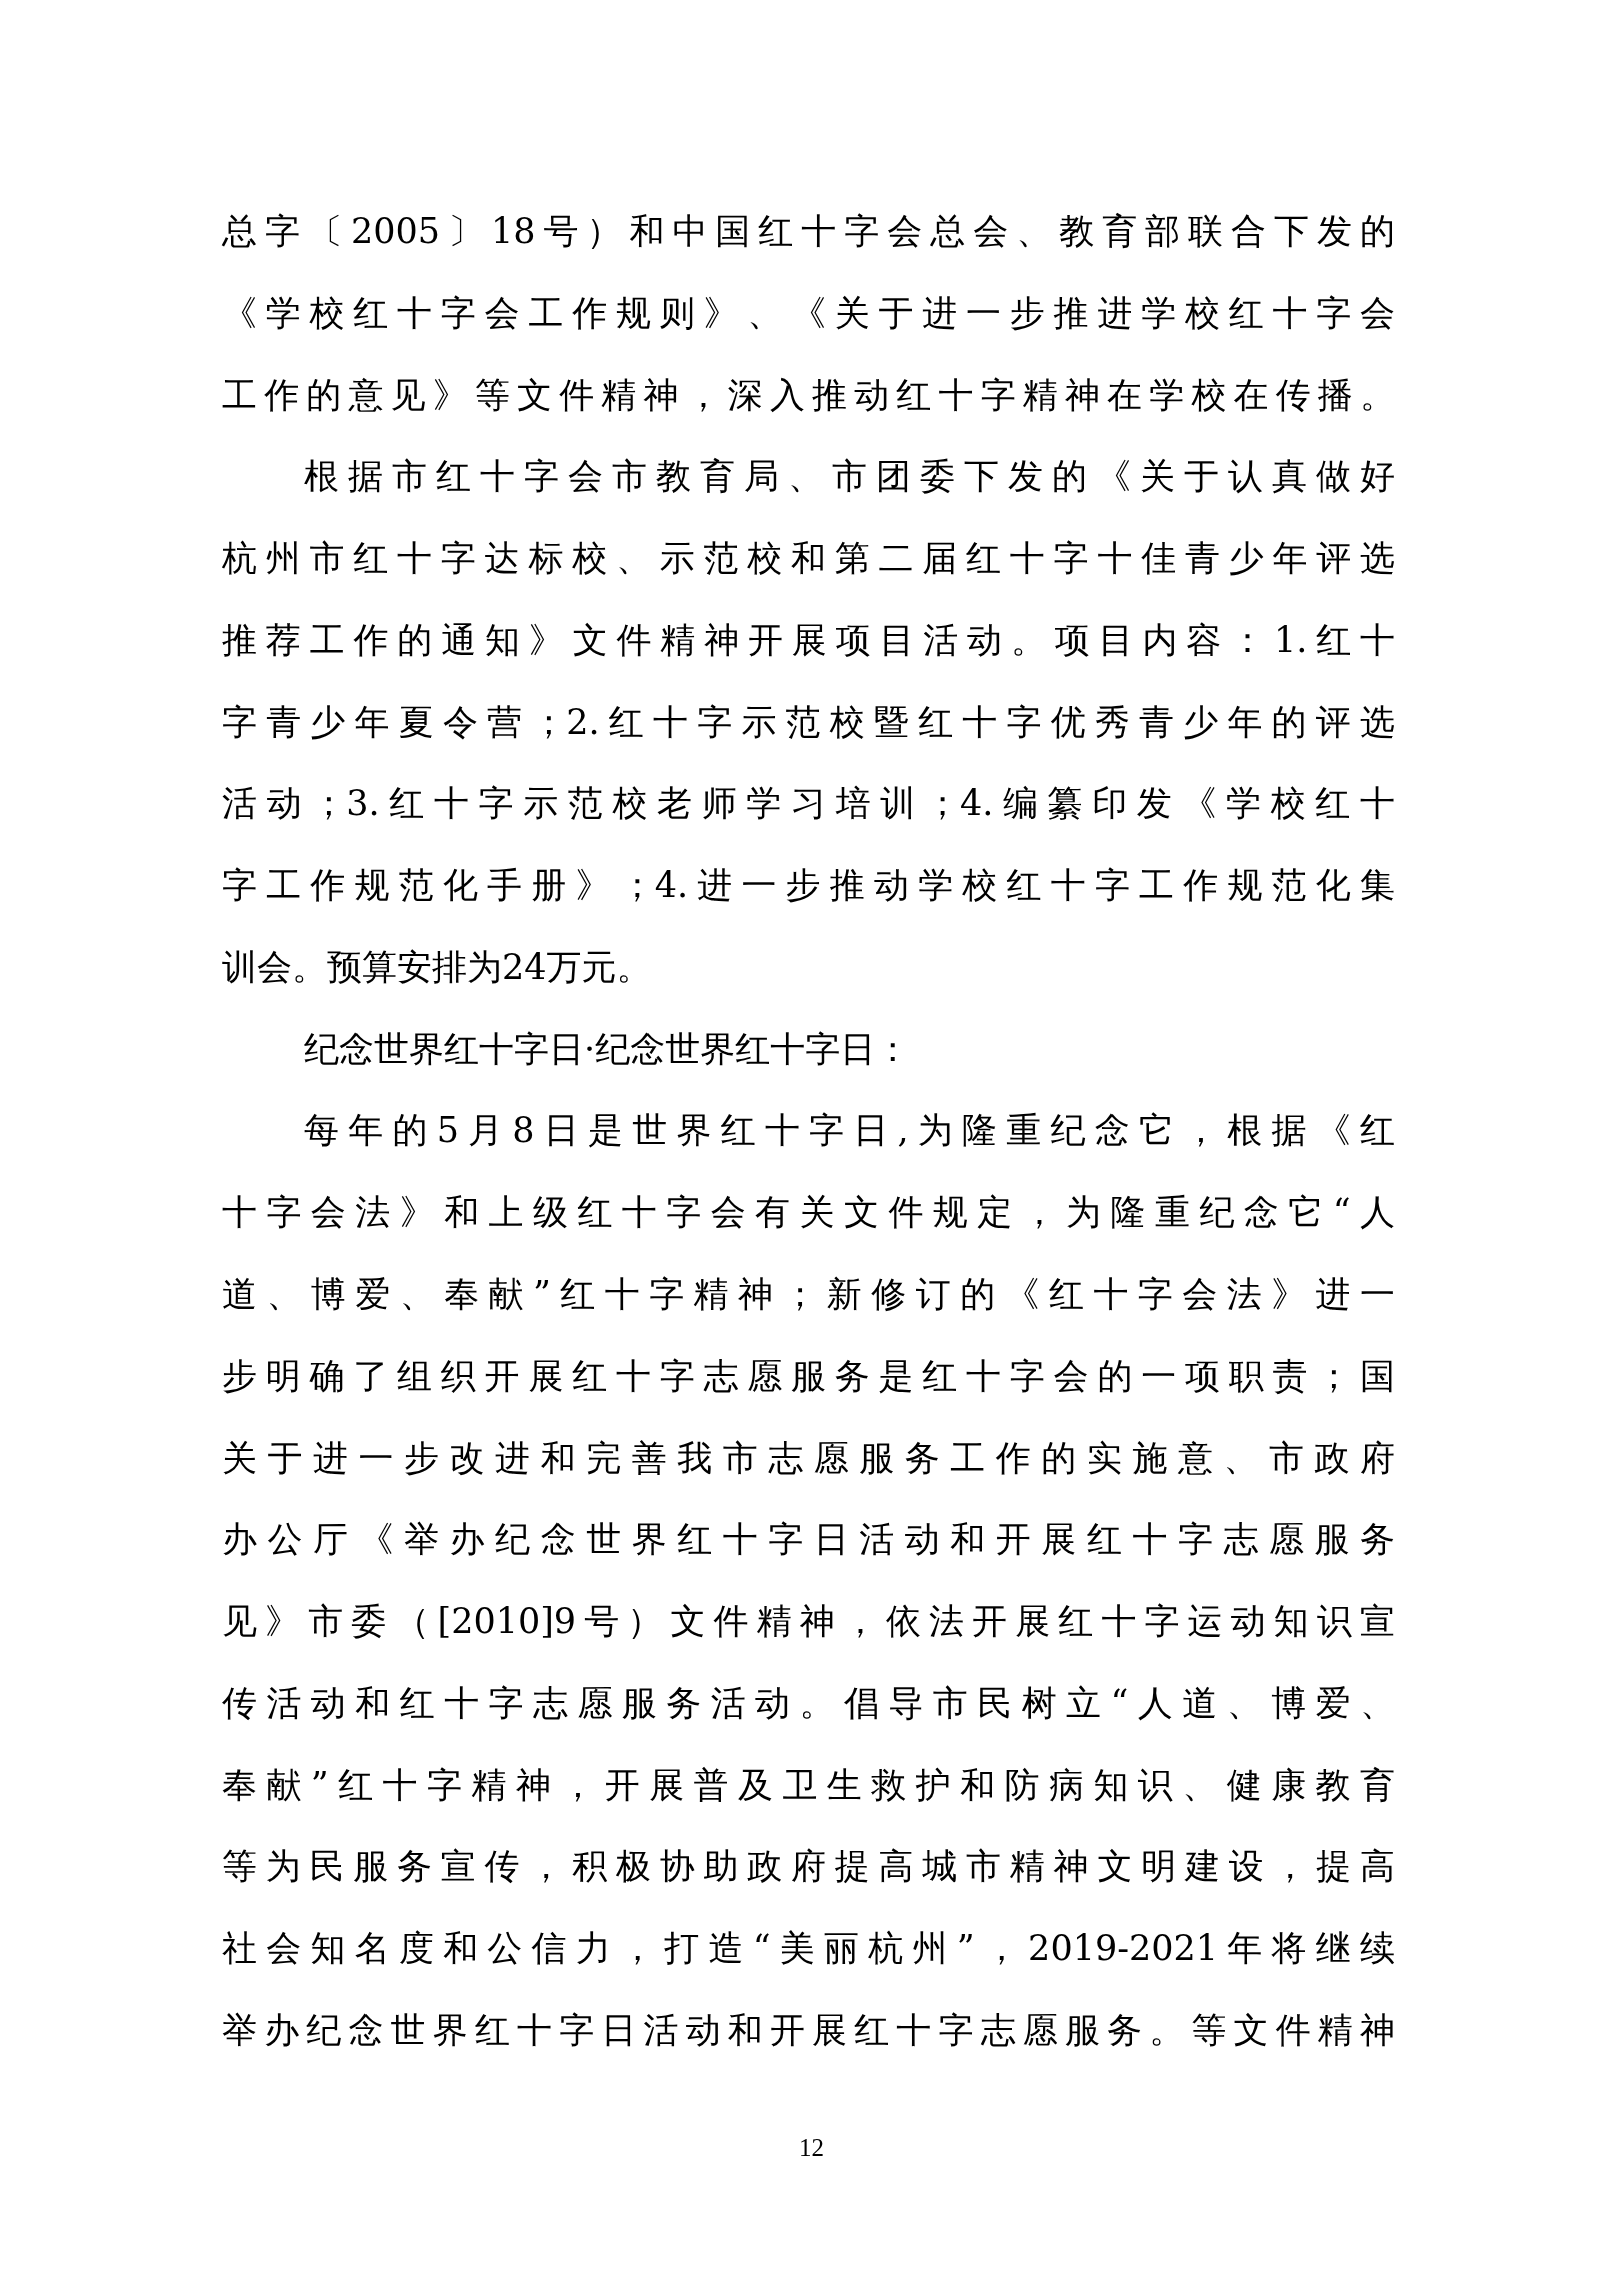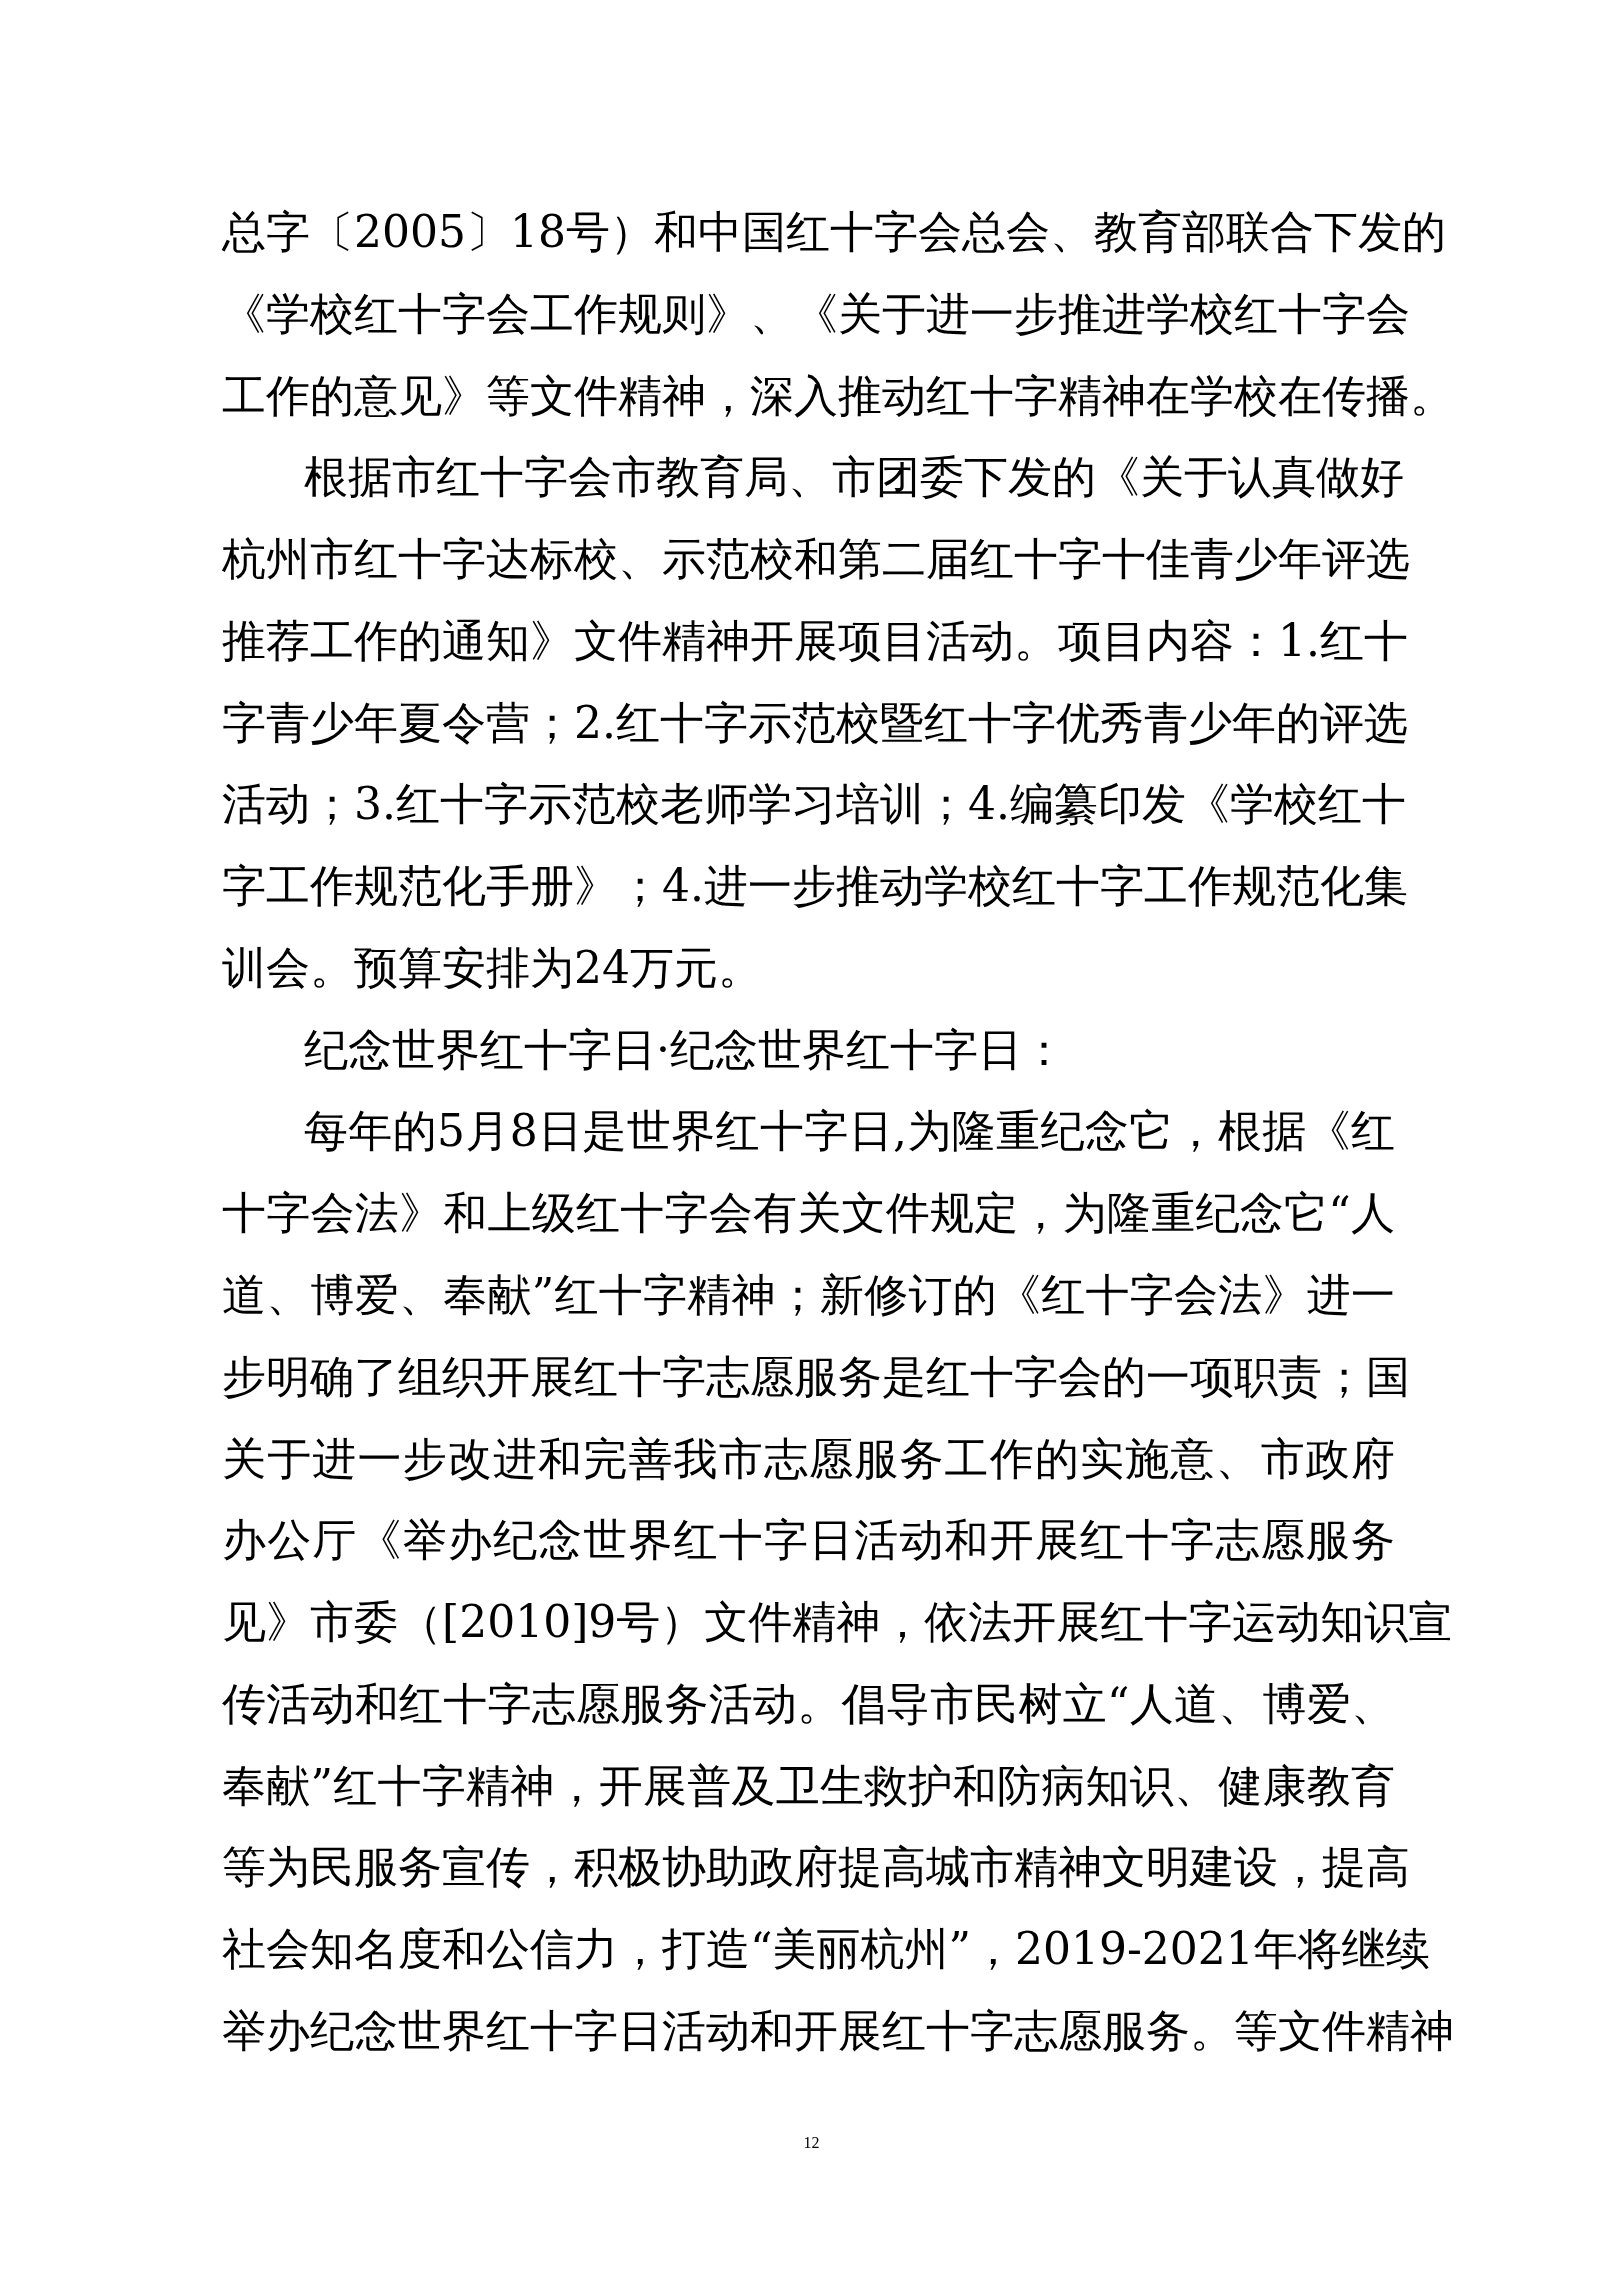--- a/index.html
+++ b/index.html
@@ -2,29 +2,29 @@
 <html style="font-size:7.9px"><head>
 <meta charset="utf-8">
 <style>
   html, body { margin: 0; padding: 0; background: #ffffff; }
   body { width: 1623px; height: 2295px; position: relative; overflow: hidden; }
   .page { position: absolute; left: 0; top: 0; width: 1623px; height: 2295px; background: #ffffff; }
   .body-text { position: absolute; left: 222px; top: 202px; width: 1173px; }
   .line {
     position: absolute; left: 0; width: 1173px; height: 59px;
     font-family: "DejaVu Serif", "Liberation Serif", serif;
-    font-size: 44px; line-height: 59px; color: #000000;
+    font-size: 35px; line-height: 59px; color: #000000;
     text-align: justify; text-align-last: justify;
     white-space: nowrap; overflow: visible;
   }
   .line.indent { left: 82px; width: 1091px; }
   .line.last { text-align-last: left; }
   .page-number {
     position: absolute; left: 0; width: 1623px; top: 2134px; text-align: center;
-    font-family: "Liberation Serif", "DejaVu Serif", serif; font-size: 16px; color: #000000;
+    font-family: "Liberation Serif", "DejaVu Serif", serif; font-size: 25px; color: #000000;
   }
 </style>
 </head>
 <body>
 
 <div class="page">
   <div class="body-text">
     <div class="line" style="top:0px">总字〔2005〕18号）和中国红十字会总会、教育部联合下发的</div>
     <div class="line" style="top:82px">《学校红十字会工作规则》、《关于进一步推进学校红十字会</div>
     <div class="line" style="top:164px">工作的意见》等文件精神，深入推动红十字精神在学校在传播。</div>

